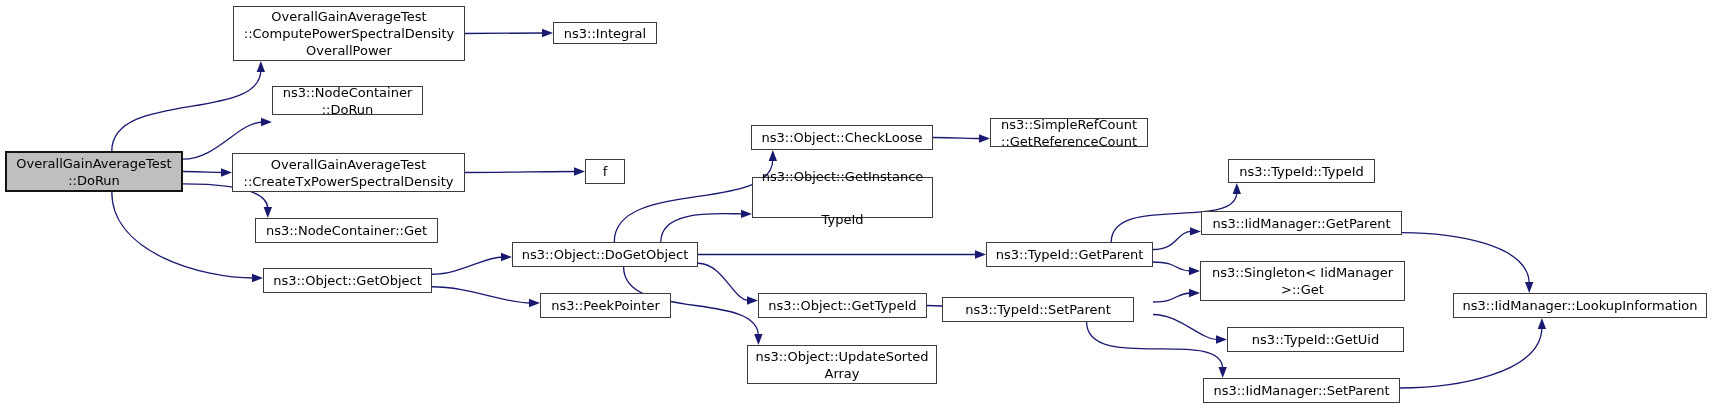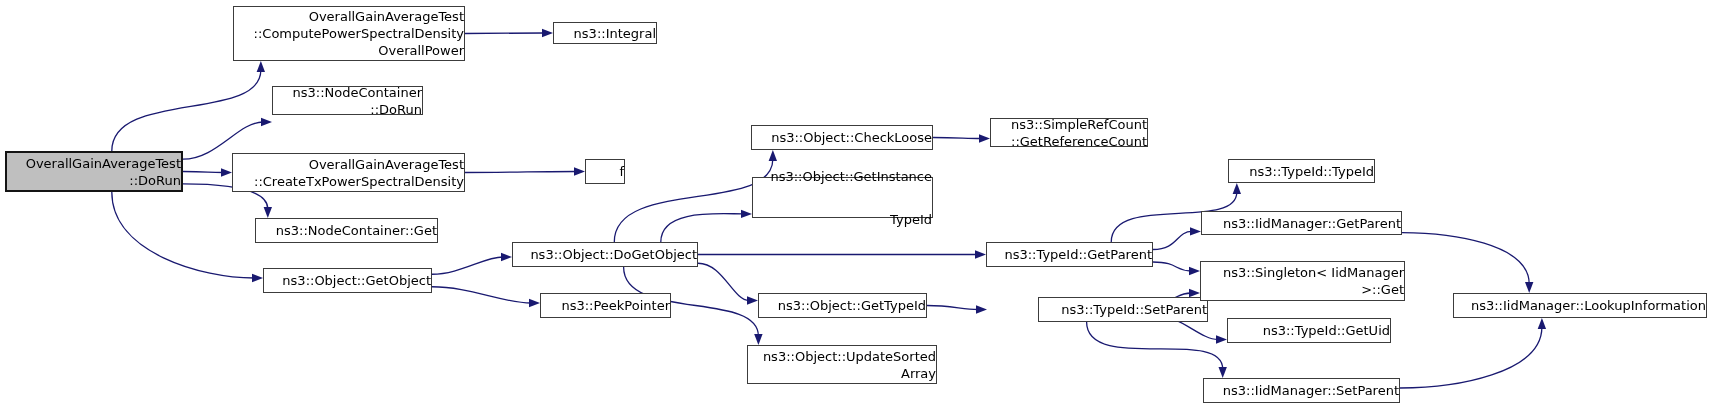--- a/index.html
+++ b/index.html
@@ -22,21 +22,21 @@
     height: 409px;
     pointer-events: none;
   }
   .node {
     position: absolute;
     box-sizing: border-box;
     background: #ffffff;
     border: 1px solid #3c3c3c;
     display: flex;
     flex-direction: column;
-    align-items: flex-end;
+    align-items: center;
     justify-content: center;
     text-align: center;
     font-size: 13px;
     line-height: 17px;
     color: #000000;
     white-space: nowrap;
     cursor: pointer;
   }
   .node.highlight {
     background: #bfbfbf;
@@ -154,34 +154,34 @@
     <div class="node" style="left: 758px; top: 293px; width: 169px; height: 25px;">
       <span class="node-line">ns3::Object::GetTypeId</span>
     </div>
     <div class="node" style="left: 747px; top: 345px; width: 190px; height: 39px;">
       <span class="node-line">ns3::Object::UpdateSorted</span>
       <span class="node-line">Array</span>
     </div>
     <div class="node" style="left: 986px; top: 242px; width: 167px; height: 25px;">
       <span class="node-line">ns3::TypeId::GetParent</span>
     </div>
-    <div class="node" style="left: 1038px; top: 297px; width: 170px; height: 25px;">
+    <div class="node" style="left: 942px; top: 297px; width: 192px; height: 25px;">
       <span class="node-line">ns3::TypeId::SetParent</span>
     </div>
     <div class="node" style="left: 1228px; top: 159px; width: 147px; height: 24px;">
       <span class="node-line">ns3::TypeId::TypeId</span>
     </div>
     <div class="node" style="left: 1201px; top: 211px; width: 201px; height: 24px;">
       <span class="node-line">ns3::IidManager::GetParent</span>
     </div>
     <div class="node" style="left: 1200px; top: 261px; width: 205px; height: 40px;">
       <span class="node-line">ns3::Singleton&lt; IidManager</span>
       <span class="node-line">&gt;::Get</span>
     </div>
-    <div class="node" style="left: 1227px; top: 318px; width: 164px; height: 25px;">
+    <div class="node" style="left: 1227px; top: 327px; width: 177px; height: 25px;">
       <span class="node-line">ns3::TypeId::GetUid</span>
     </div>
     <div class="node" style="left: 1203px; top: 378px; width: 197px; height: 25px;">
       <span class="node-line">ns3::IidManager::SetParent</span>
     </div>
     <div class="node" style="left: 1453px; top: 293px; width: 254px; height: 25px;">
       <span class="node-line">ns3::IidManager::LookupInformation</span>
     </div>
   </div>
 

